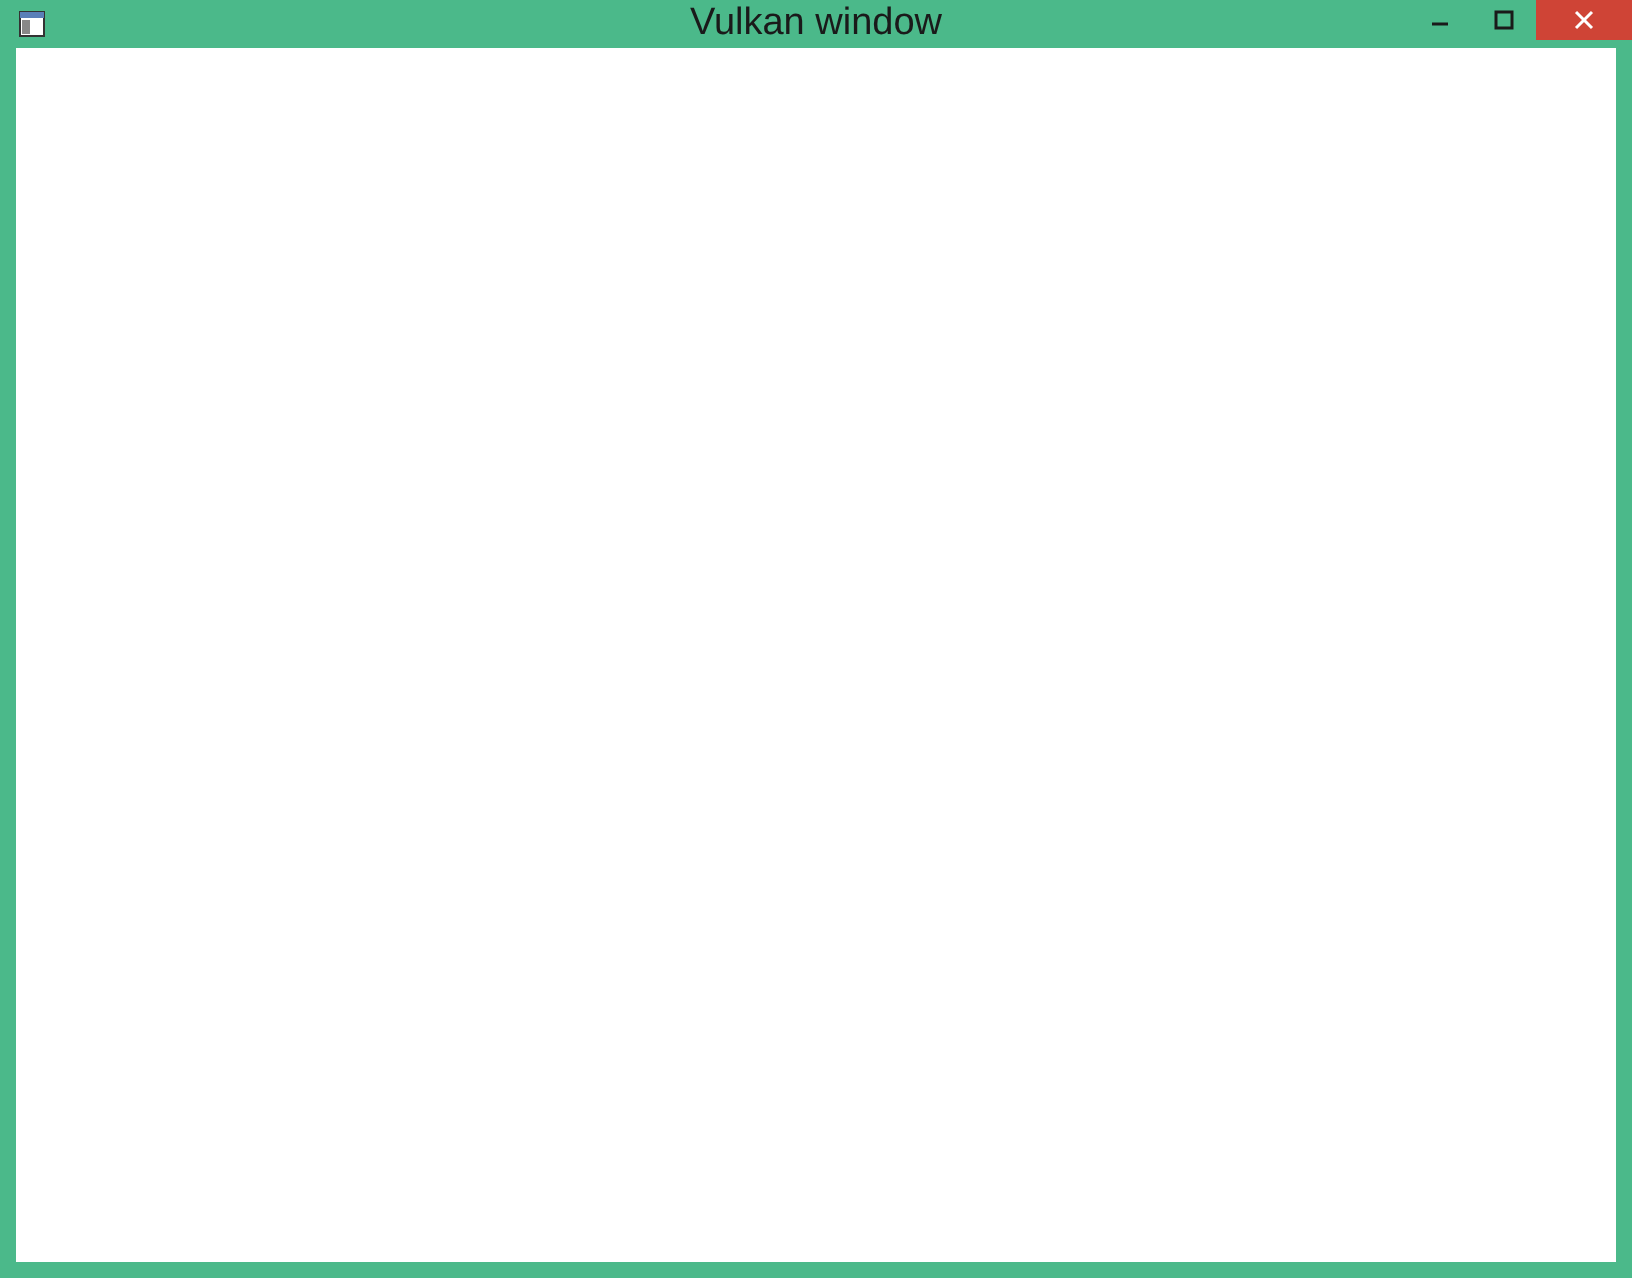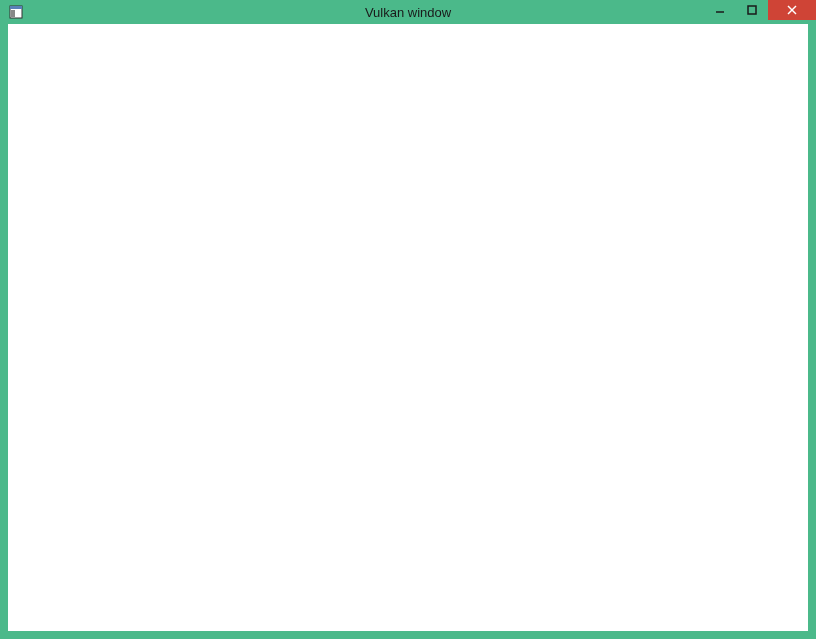--- a/index.html
+++ b/index.html
@@ -36,21 +36,21 @@
       justify-content: center;
     }
     .titlebar-icon svg {
       width: 14px;
       height: 14px;
     }
     .titlebar-title {
       position: absolute;
       left: 50%;
       transform: translateX(-50%);
-      font-size: 13px;
+      font-size: 19px;
       color: #1a1a1a;
       font-weight: 400;
     }
     .titlebar-controls {
       margin-left: auto;
       display: flex;
       height: 100%;
       align-items: flex-start;
     }
     .control-btn {

